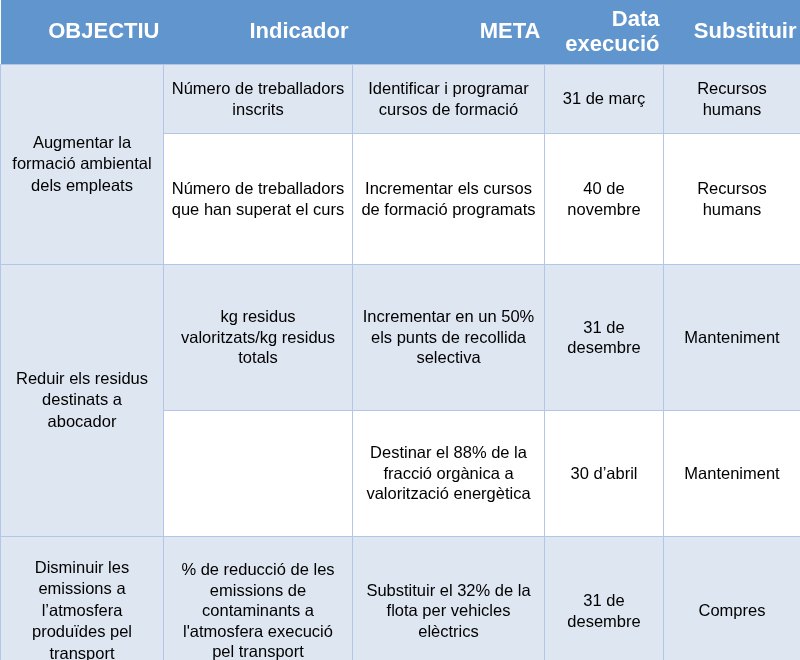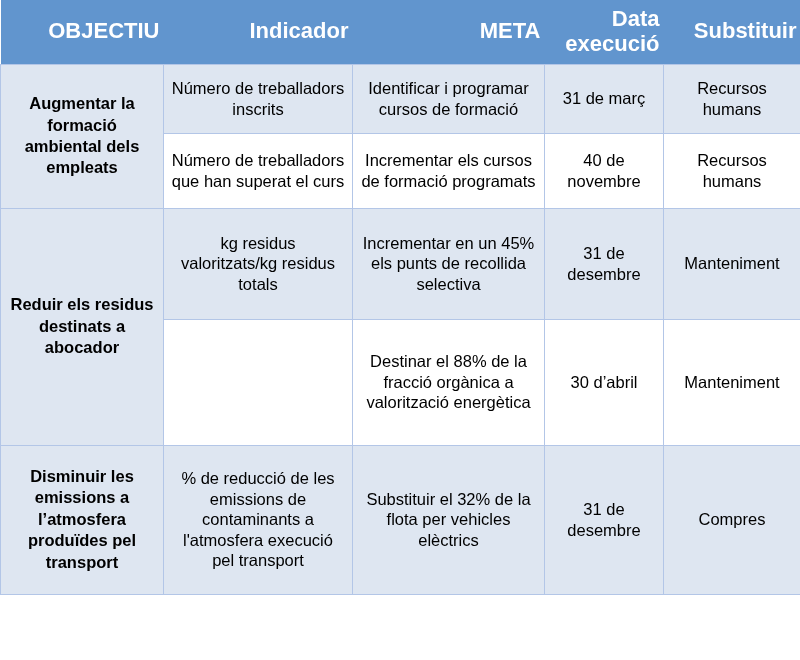--- a/index.html
+++ b/index.html
@@ -48,21 +48,21 @@
     padding: 6px 7px;
     box-sizing: border-box;
     word-wrap: break-word;
   }
 
   tbody td.tint  { background: #DEE6F1; }
   tbody td.plain { background: #ffffff; }
 
   td.obj-cell {
     background: #DEE6F1;
-    font-weight: bold;
+    font-weight: normal;
     line-height: 1.3;
     margin-left: 44px;
   }
 
   
   #objectives-table tbody tr td:first-child { border-left: 1px solid #B3C6E7; }
   #objectives-table tbody tr td:last-child  { border-right: 1px solid #B3C6E7; }
 
   .spacer-bottom { height: 4px; background: #ffffff; }
 </style>
@@ -89,30 +89,30 @@
   <tbody>
 
     <tr>
       <td class="obj-cell" rowspan="2" style="height:97px">Augmentar la formació ambiental dels empleats</td>
       <td class="tint" style="height:69px">Número de treballadors inscrits</td>
       <td class="tint">Identificar i programar cursos de formació</td>
       <td class="tint">31 de març</td>
       <td class="tint">Recursos humans</td>
     </tr>
     <tr>
-      <td class="plain" style="height:75px">Número de treballadors que han superat el curs</td>
+      <td class="plain" style="height:131px">Número de treballadors que han superat el curs</td>
       <td class="plain">Incrementar els cursos de formació programats</td>
       <td class="plain">40 de novembre</td>
       <td class="plain">Recursos humans</td>
     </tr>
 
     <tr>
       <td class="obj-cell" rowspan="2" style="height:125px">Reduir els residus destinats a abocador</td>
-      <td class="tint" style="height:111px">kg residus valoritzats/kg residus totals</td>
-      <td class="tint">Incrementar en un 45% els punts de recollida selectiva</td>
+      <td class="tint" style="height:146px">kg residus valoritzats/kg residus totals</td>
+      <td class="tint">Incrementar en un 50% els punts de recollida selectiva</td>
       <td class="tint">31 de desembre</td>
       <td class="tint">Manteniment</td>
     </tr>
     <tr>
       <td class="plain" style="height:126px"></td>
       <td class="plain">Destinar el 88% de la fracció orgànica a valorització energètica</td>
       <td class="plain">30 d’abril</td>
       <td class="plain">Manteniment</td>
     </tr>
 

